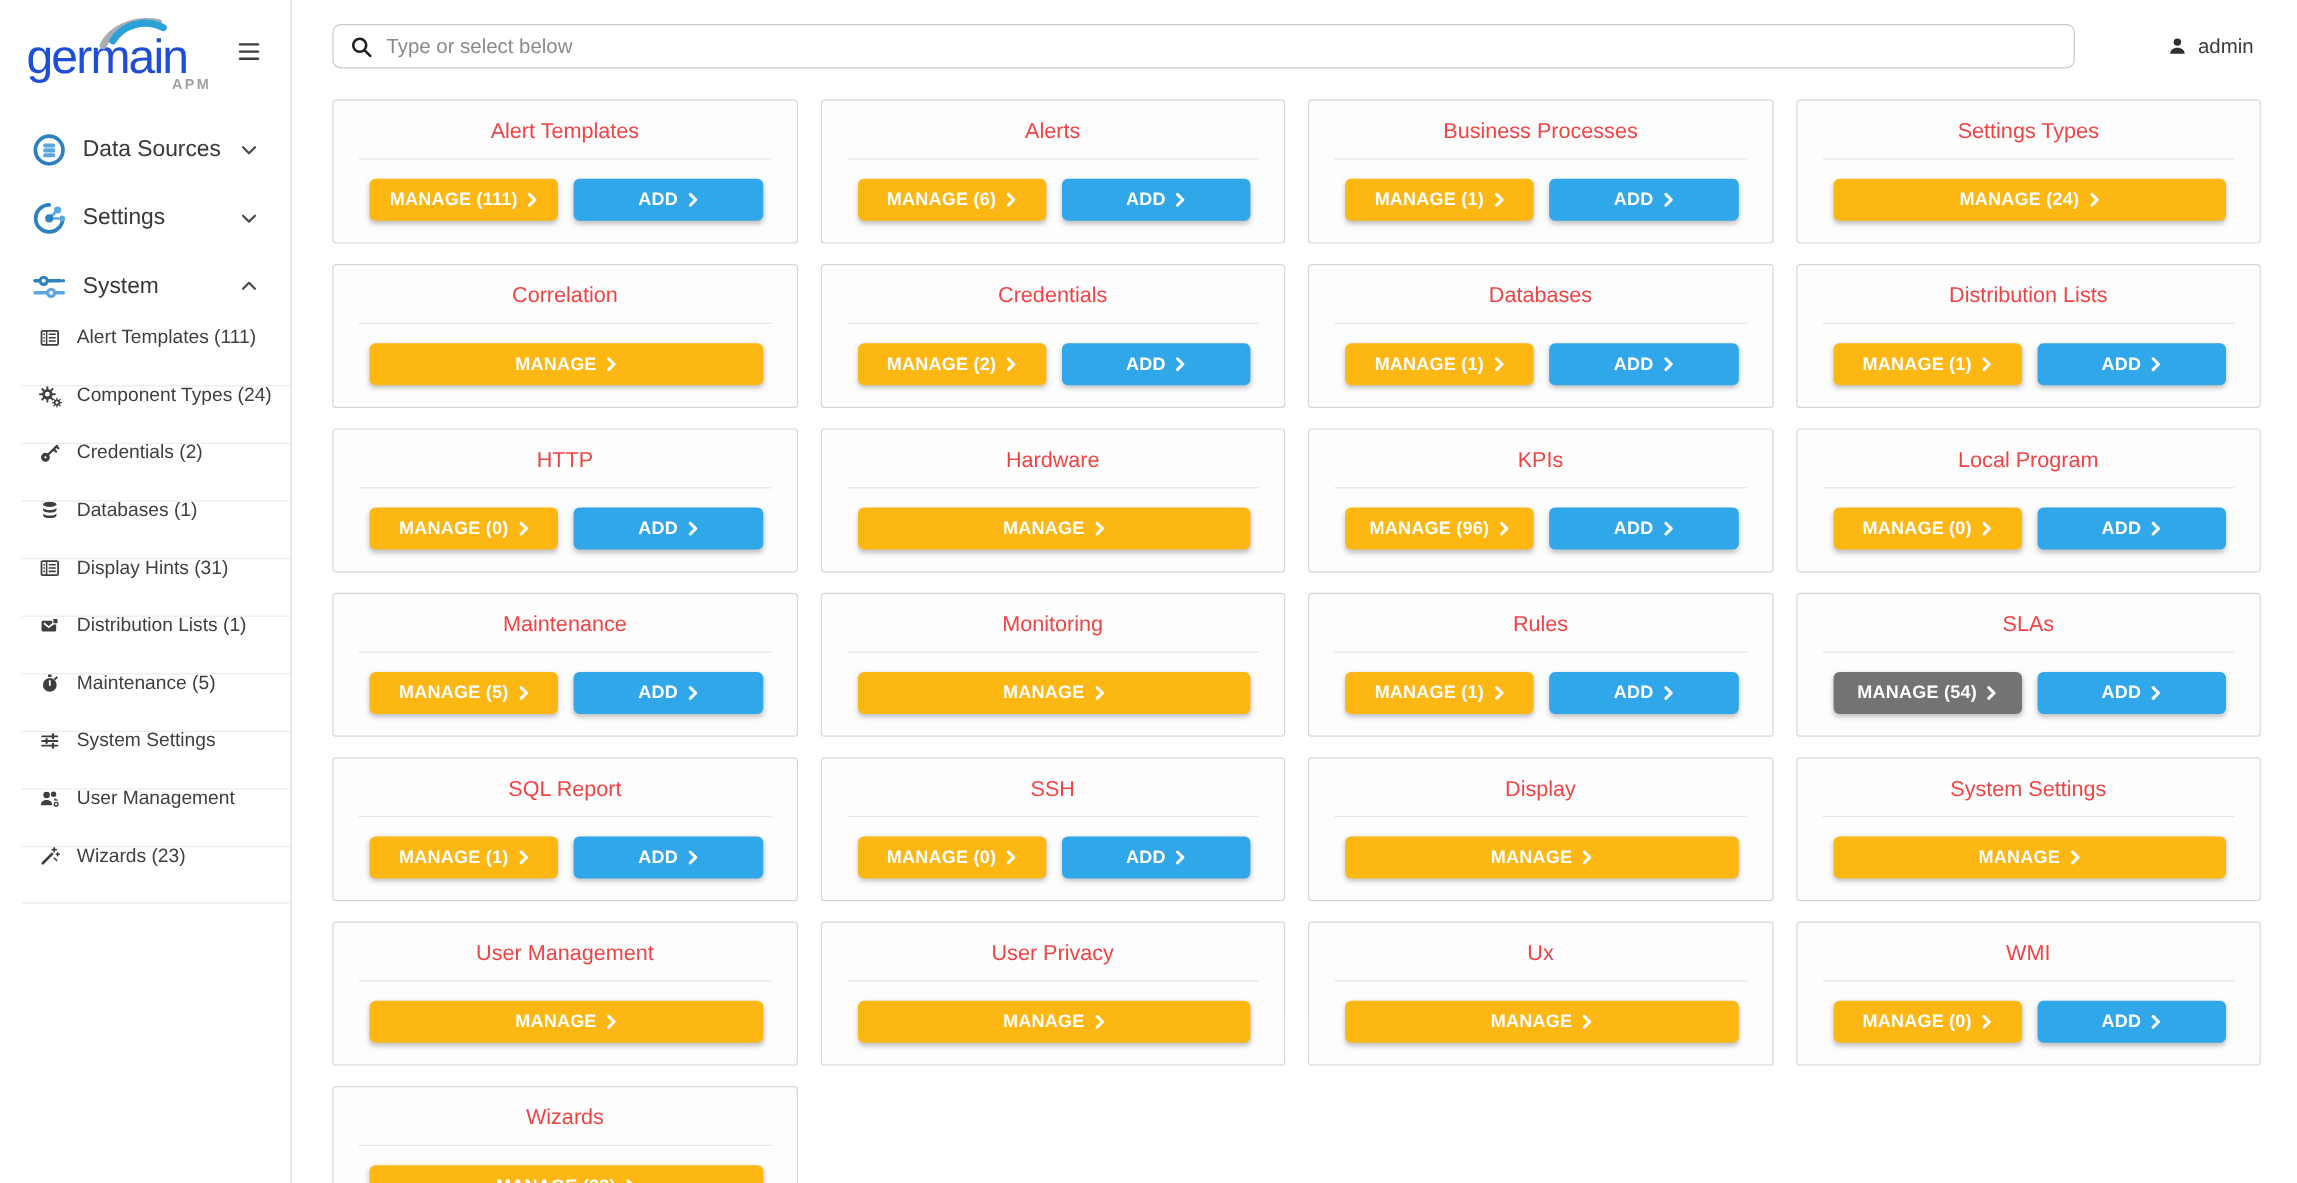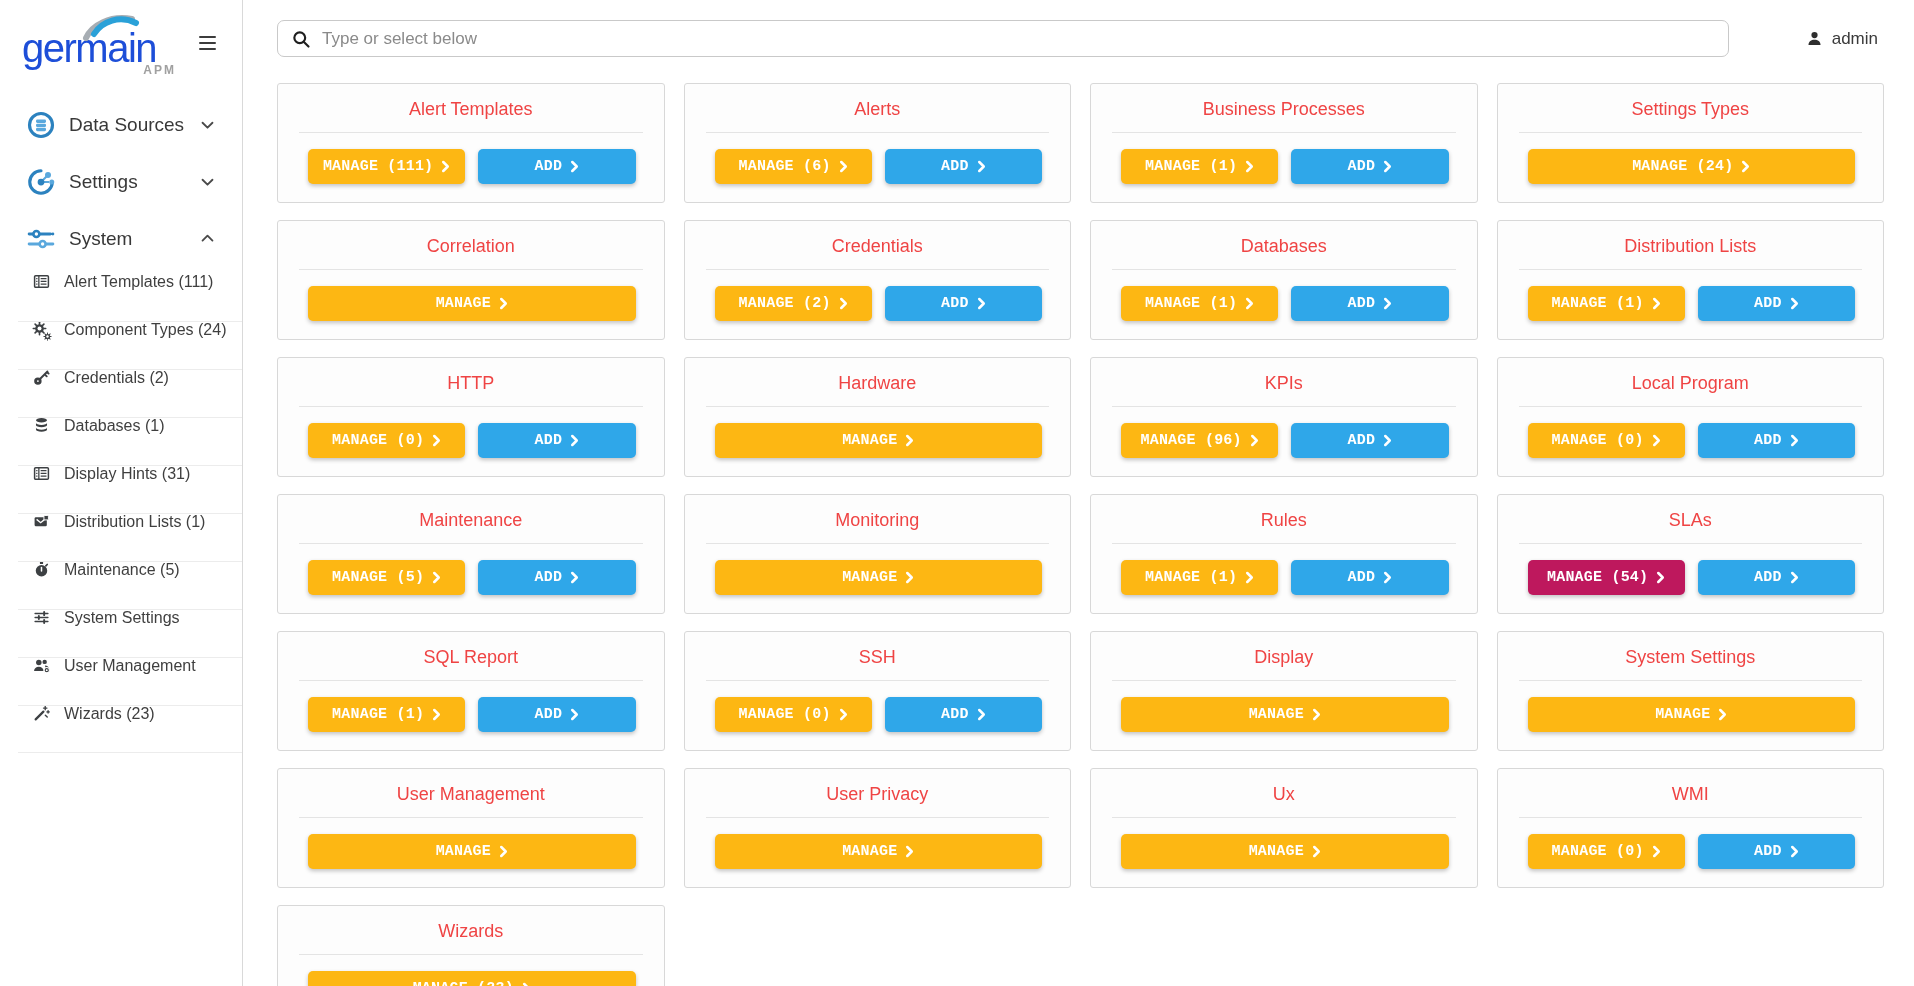--- a/index.html
+++ b/index.html
@@ -43,21 +43,21 @@
   .searchbox input::placeholder { color:#8a8a8a; }
   .user { margin-left:auto; display:flex; align-items:center; gap:9px; font-size:17px; color:#3a3a3a; padding-right:6px; cursor:pointer; }
 
   .grid { display:grid; grid-template-columns:repeat(4,1fr); column-gap:19px; row-gap:17px; }
   .card { height:120px; background:#fdfdfd; border:1px solid #d8d8d8; border-radius:3px; }
   .card-title { text-align:center; padding-top:15px; font-size:18px; color:#ef4444; }
   .card-divider { margin:12px 21px 0; border-top:1px solid #e4e4e4; }
   .card-buttons { display:flex; gap:13px; padding:16px 28px 0 30px; }
   .btn { flex:1; height:35px; border:none; border-radius:5px; color:#fff; font-weight:bold; font-size:15px;
          letter-spacing:.2px; display:flex; align-items:center; justify-content:center; gap:8px;
-         box-shadow:0 2px 4px rgba(0,0,0,.24); cursor:pointer; font-family:Liberation Mono, monospace; white-space:nowrap; }
+         box-shadow:0 2px 4px rgba(0,0,0,.24); cursor:pointer; font-family:Liberation Sans, sans-serif; white-space:nowrap; }
 </style>
 </head>
 <body>
 
 <div class="app">
   <aside class="sidebar">
     <div class="logo-row">
       <div class="logo">
         <svg class="swoosh" width="74" height="38" viewBox="0 0 74 38" fill="none">
           <path d="M16 30 C22 17 40 7 62 11" stroke="#a7adb3" stroke-width="6" stroke-linecap="round"></path>
@@ -565,21 +565,21 @@
                   <path d="M2.5 2l5 5-5 5"></path>
                 </svg>
               </span>
             </button>
           </div>
   </div>
         <div class="card">
     <div class="card-title">SLAs</div>
     <div class="card-divider"></div>
     <div class="card-buttons">
-            <button class="btn" style="background:#be185d">
+            <button class="btn" style="background:#737373">
               <span>MANAGE (54)</span>
               <span style="display:flex">
                 <svg width="9" height="13" viewBox="0 0 10 14" fill="none" stroke="#fff" stroke-width="2.8" stroke-linecap="round" stroke-linejoin="round">
                   <path d="M2.5 2l5 5-5 5"></path>
                 </svg>
               </span>
             </button>
             <button class="btn" style="background:#2fa7e9">
               <span>ADD</span>
               <span style="display:flex">

